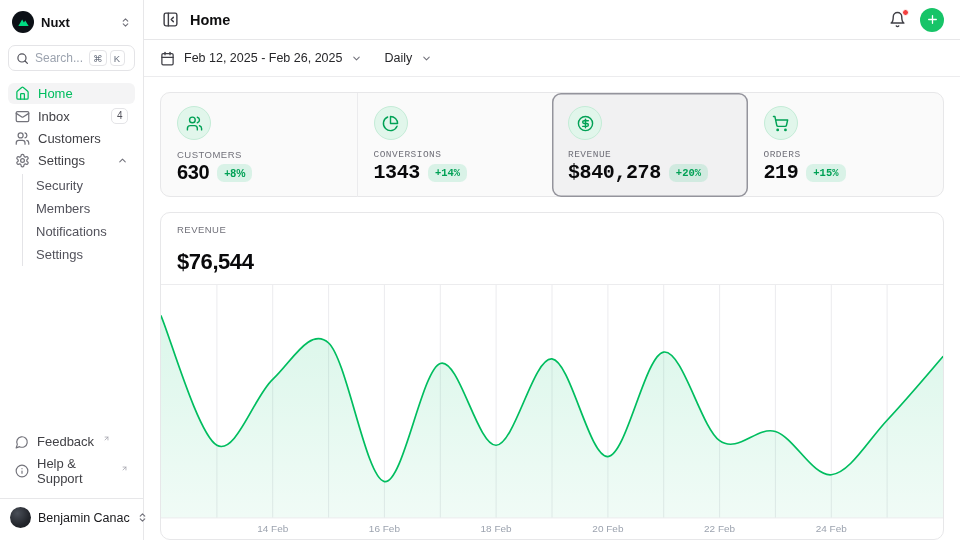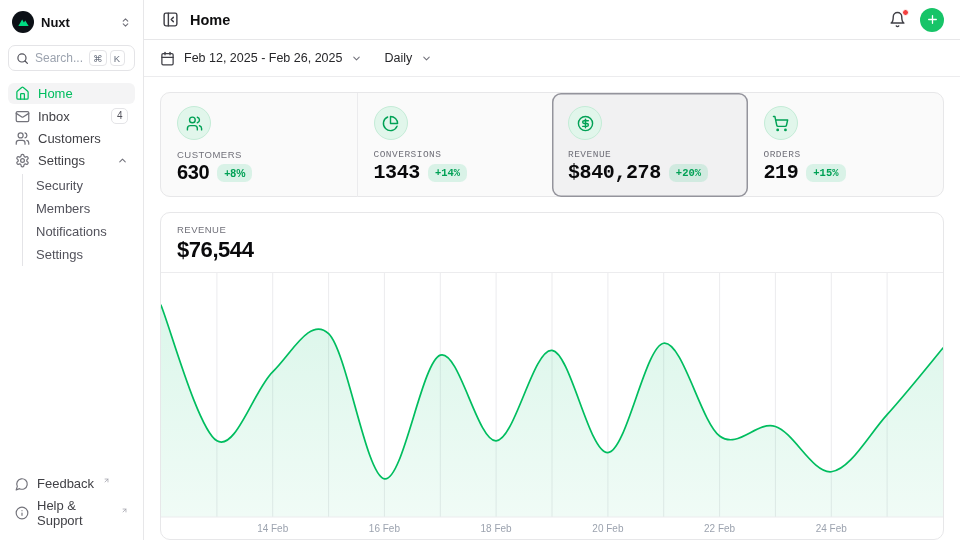--- a/index.html
+++ b/index.html
@@ -89,21 +89,21 @@
   }
   .stat-label { margin-top: 9px; font-size: 9.5px; letter-spacing: 0.05em; color: #71717a; font-weight: 500; }
   .stat-value-row { margin-top: 1px; display: flex; align-items: center; gap: 8px; }
   .stat-value { font-size: 20px; font-weight: 700; color: #09090b; letter-spacing: -0.02em; }
   .delta-badge { font-size: 10.5px; font-weight: 600; color: #00a155; background: rgba(0,193,106,0.13); padding: 3px 7px; border-radius: 7px; }
 
   
   .chart-card { flex: 1; min-height: 0; border: 1px solid #e7e7e9; border-radius: 10px; background: #fff; display: flex; flex-direction: column; overflow: hidden; }
   .chart-head { flex: none; padding: 11px 16px 9px; border-bottom: 1px solid #ececee; }
   .chart-label { font-size: 9.5px; letter-spacing: 0.05em; color: #71717a; font-weight: 500; }
-  .chart-value { font-size: 22px; font-weight: 700; color: #09090b; letter-spacing: -0.02em; margin-top: 2px; }
+  .chart-value { font-size: 22px; font-weight: 700; color: #09090b; letter-spacing: -0.02em; margin-top: 14px; }
   .chart-body { flex: 1; min-height: 0; }
   .chart-body svg { display: block; width: 100%; height: 100%; }
 </style>
 </head>
 <body>
 
 <div class="app">
 
   <aside class="sidebar">
     <div class="ws-row">
@@ -216,20 +216,30 @@
           <span>Help &amp; Support</span>
           <span class="ext-arrow">
             <svg width="7" height="7" viewBox="0 0 24 24" fill="none" stroke="currentColor" stroke-width="2.6" stroke-linecap="round" stroke-linejoin="round">
               <path d="M7 17 17 7"></path>
               <path d="M7 7h10v10"></path>
             </svg>
           </span>
         </div>
       </div>
 
+    <div class="user-row">
+      <span class="avatar"></span>
+      <span class="user-name">Benjamin Canac</span>
+      <span class="selector">
+        <svg width="11" height="11" viewBox="0 0 24 24" fill="none" stroke="currentColor" stroke-width="2.4" stroke-linecap="round" stroke-linejoin="round">
+            <path d="m7 15 5 5 5-5"></path>
+            <path d="m7 9 5-5 5 5"></path>
+          </svg>
+      </span>
+    </div>
   </aside>
 
   <main class="main">
     <header class="topbar">
       <button class="icon-btn">
         <svg width="17" height="17" viewBox="0 0 24 24" fill="none" stroke="currentColor" stroke-width="2" stroke-linecap="round" stroke-linejoin="round">
             <rect width="18" height="18" x="3" y="3" rx="2.5"></rect>
             <path d="M9 3v18"></path>
             <path d="m16 15-3-3 3-3"></path>
           </svg>

